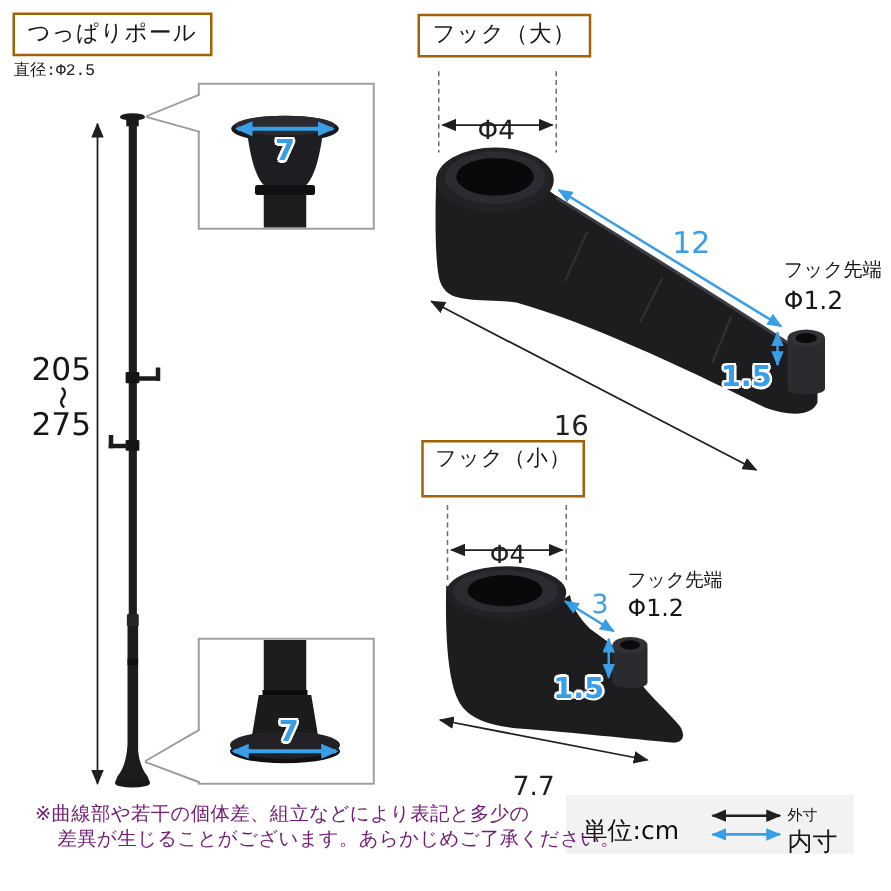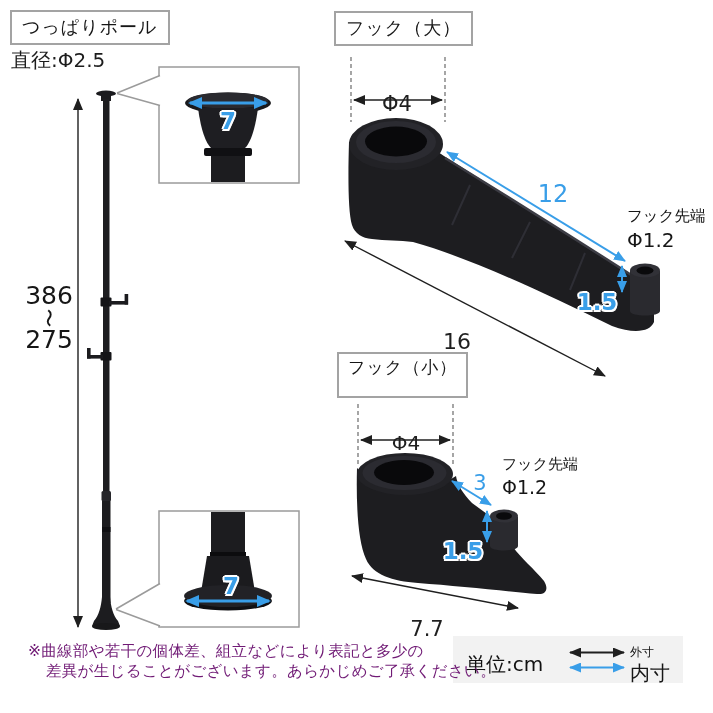--- a/index.html
+++ b/index.html
@@ -3,21 +3,21 @@
 <meta charset="utf-8">
 <style>
   html,body{margin:0;padding:0;background:#fff;}
   .stage{
     position:relative;width:713px;height:713px;background:#ffffff;
     font-family:"DejaVu Sans",sans-serif;overflow:hidden;color:#1c1c1c;
   }
   .stage svg{position:absolute;left:0;top:0;}
   .abs{position:absolute;}
   .titlebox{
-    position:absolute;border:2px solid #a3a3a3;background:#fff;
+    position:absolute;border:2px solid #a16207;background:#fff;
     font-size:18px;line-height:1;padding:6px 10px 7px;letter-spacing:1px;color:#161616;white-space:nowrap;
   }
   .ctr{text-align:center;}
   .blue{color:#399ee8;}
   .blk{color:#1f1f1f;margin-top:18px;}
   .outlinew{
     font-weight:bold;color:#399ee8;
     text-shadow:-2px 0 0 #fff,2px 0 0 #fff,0 -2px 0 #fff,0 2px 0 #fff,
                 -1.5px -1.5px 0 #fff,1.5px -1.5px 0 #fff,-1.5px 1.5px 0 #fff,1.5px 1.5px 0 #fff;
   }
@@ -164,24 +164,24 @@
     <g>
       <rect x="453" y="636" width="230" height="47" fill="#f2f2f2"></rect>
       <line x1="570" y1="652.5" x2="624" y2="652.5" stroke="#1f1f1f" stroke-width="2" marker-start="url(#mB)" marker-end="url(#mB)"></line>
       <line x1="570" y1="667.5" x2="624" y2="667.5" stroke="#399ee8" stroke-width="2.2" marker-start="url(#mBlue)" marker-end="url(#mBlue)"></line>
     </g>
   </svg>
 
   <div class="titlebox" style="left:10px;top:10px;">
     <span>つっぱりポール</span>
   </div>
-  <div class="abs" style="left:11px;top:47px;font-size:20px;">直径:Φ2.5</div>
+  <div class="abs" style="left:11px;top:47px;font-size:13px;font-family:Liberation Mono, monospace;">直径:Φ2.5</div>
 
   <div class="abs rangecol" style="left:20px;top:283px;">
-    <span class="nm">386</span>
+    <span class="nm">205</span>
     <span class="tl">〜</span>
     <span class="nm">275</span>
   </div>
 
   <div class="abs ctr outlinew" style="left:212px;top:108px;width:32px;font-size:23px;">7</div>
   <div class="abs ctr outlinew" style="left:215px;top:573px;width:32px;font-size:23px;">7</div>
 
   <div class="titlebox" style="left:334px;top:11px;">
     <span>フック（大）</span>
   </div>

